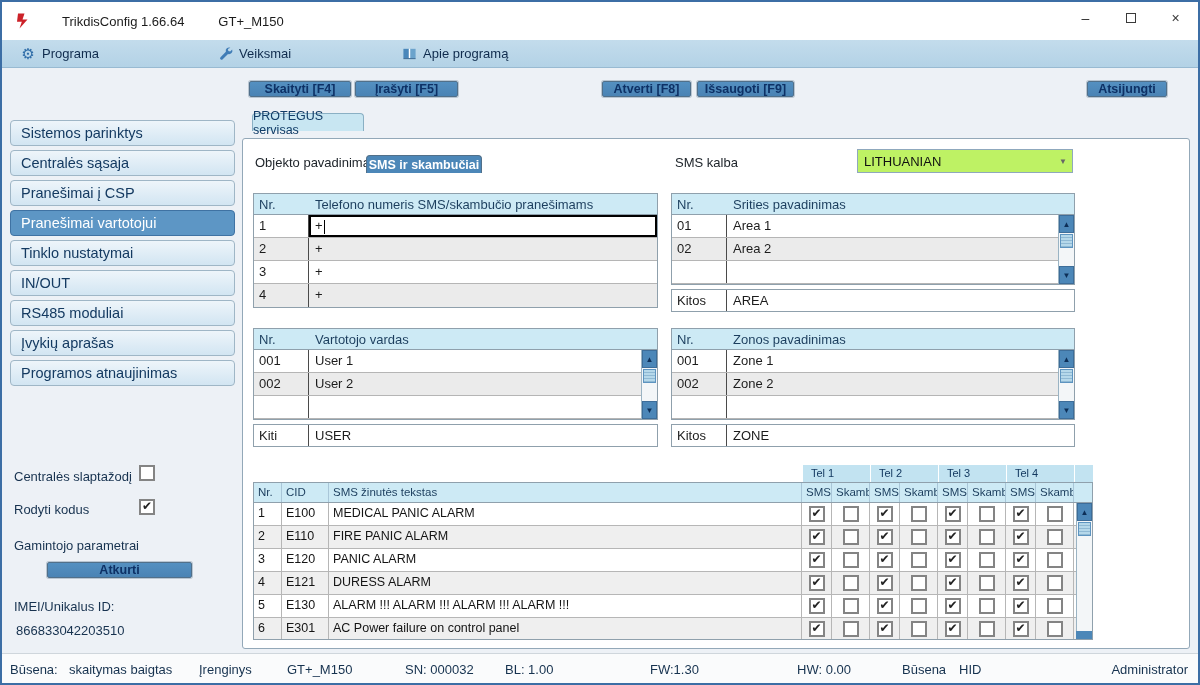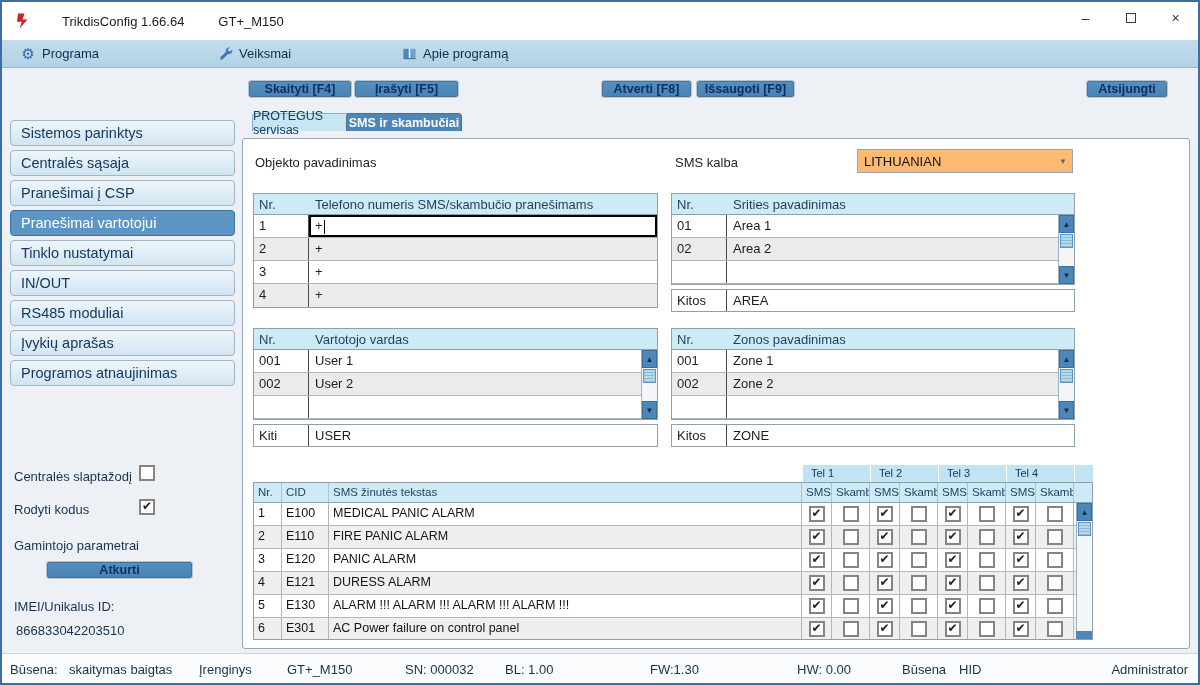--- a/index.html
+++ b/index.html
@@ -49,21 +49,21 @@
            border:1px solid #93a8b8; border-radius:3px; }
 
   .tab { position:absolute; height:18px; top:111px; background:#c8e6f2; border:1px solid #8ab0c4;
          border-bottom:none; border-radius:4px 4px 0 0; color:#113c67; font-size:12.5px;
          display:flex; align-items:center; justify-content:center; z-index:5; cursor:pointer; }
   .tab.active { background:#4c87b8; color:#ffffff; font-weight:600; border-color:#51708a; }
 
   .flabel { position:absolute; font-size:13px; color:#20262c; }
   .finput { position:absolute; height:26px; border:1px solid #7a9ab5; background:#fff; font-size:13px;
             padding:0 6px; font-family:"Liberation Sans",sans-serif; color:#111; }
-  .fselect { position:absolute; height:24px; border:1px solid #8fa8bd; background:#fdba74; font-size:13px;
+  .fselect { position:absolute; height:24px; border:1px solid #8fa8bd; background:#bef264; font-size:13px;
              color:#111; display:flex; align-items:center; padding:0 6px; cursor:pointer; }
   .fselect .arrow { position:absolute; right:5px; font-size:8px; color:#666; }
 
   
   .stbl { position:absolute; font-size:13px; color:#1c1c1c; }
   .stbl .shead { height:22px; background:#cdeaf5; border:1px solid #8fa0ac; display:flex;
                  align-items:center; color:#1c3e5e; }
   .stbl .shead .h1 { width:55px; padding-left:5px; }
   .stbl .shead .h2 { padding-left:6px; }
   .sbody { border:1px solid #8fa0ac; border-top:none; background:#fff; position:relative; }
@@ -182,21 +182,21 @@
   <span class="opt-label" style="left:12px; top:500px;">Rodyti kodus</span>
   <div class="cb opt-cb checked" style="left:137px; top:497px;"></div>
 
   <span class="opt-label" style="left:12px; top:536px;">Gamintojo parametrai</span>
   <div class="btn" style="left:45px; top:560px; width:145px;">Atkurti</div>
 
   <span class="opt-label" style="left:12px; top:597px;">IMEI/Unikalus ID:</span>
   <span class="opt-label" style="left:14px; top:621px;">866833042203510</span>
 
   <div class="tab" style="left:250px; width:112px;">PROTEGUS servisas</div>
-  <div class="tab active" style="left:344px; width:116px;">SMS ir skambučiai</div>
+  <div class="tab active" style="left:364px; width:116px;margin-top:42px;">SMS ir skambučiai</div>
 
   <div class="panel">
 
     <span class="flabel" style="left:12px; top:16px;text-align:right;">Objekto pavadinimas</span>
     <span class="flabel" style="left:432px; top:16px;">SMS kalba</span>
     <div class="fselect" style="left:614px; top:10px; width:216px;">
       <span>LITHUANIAN</span>
       <span class="arrow">▼</span>
     </div>
 

